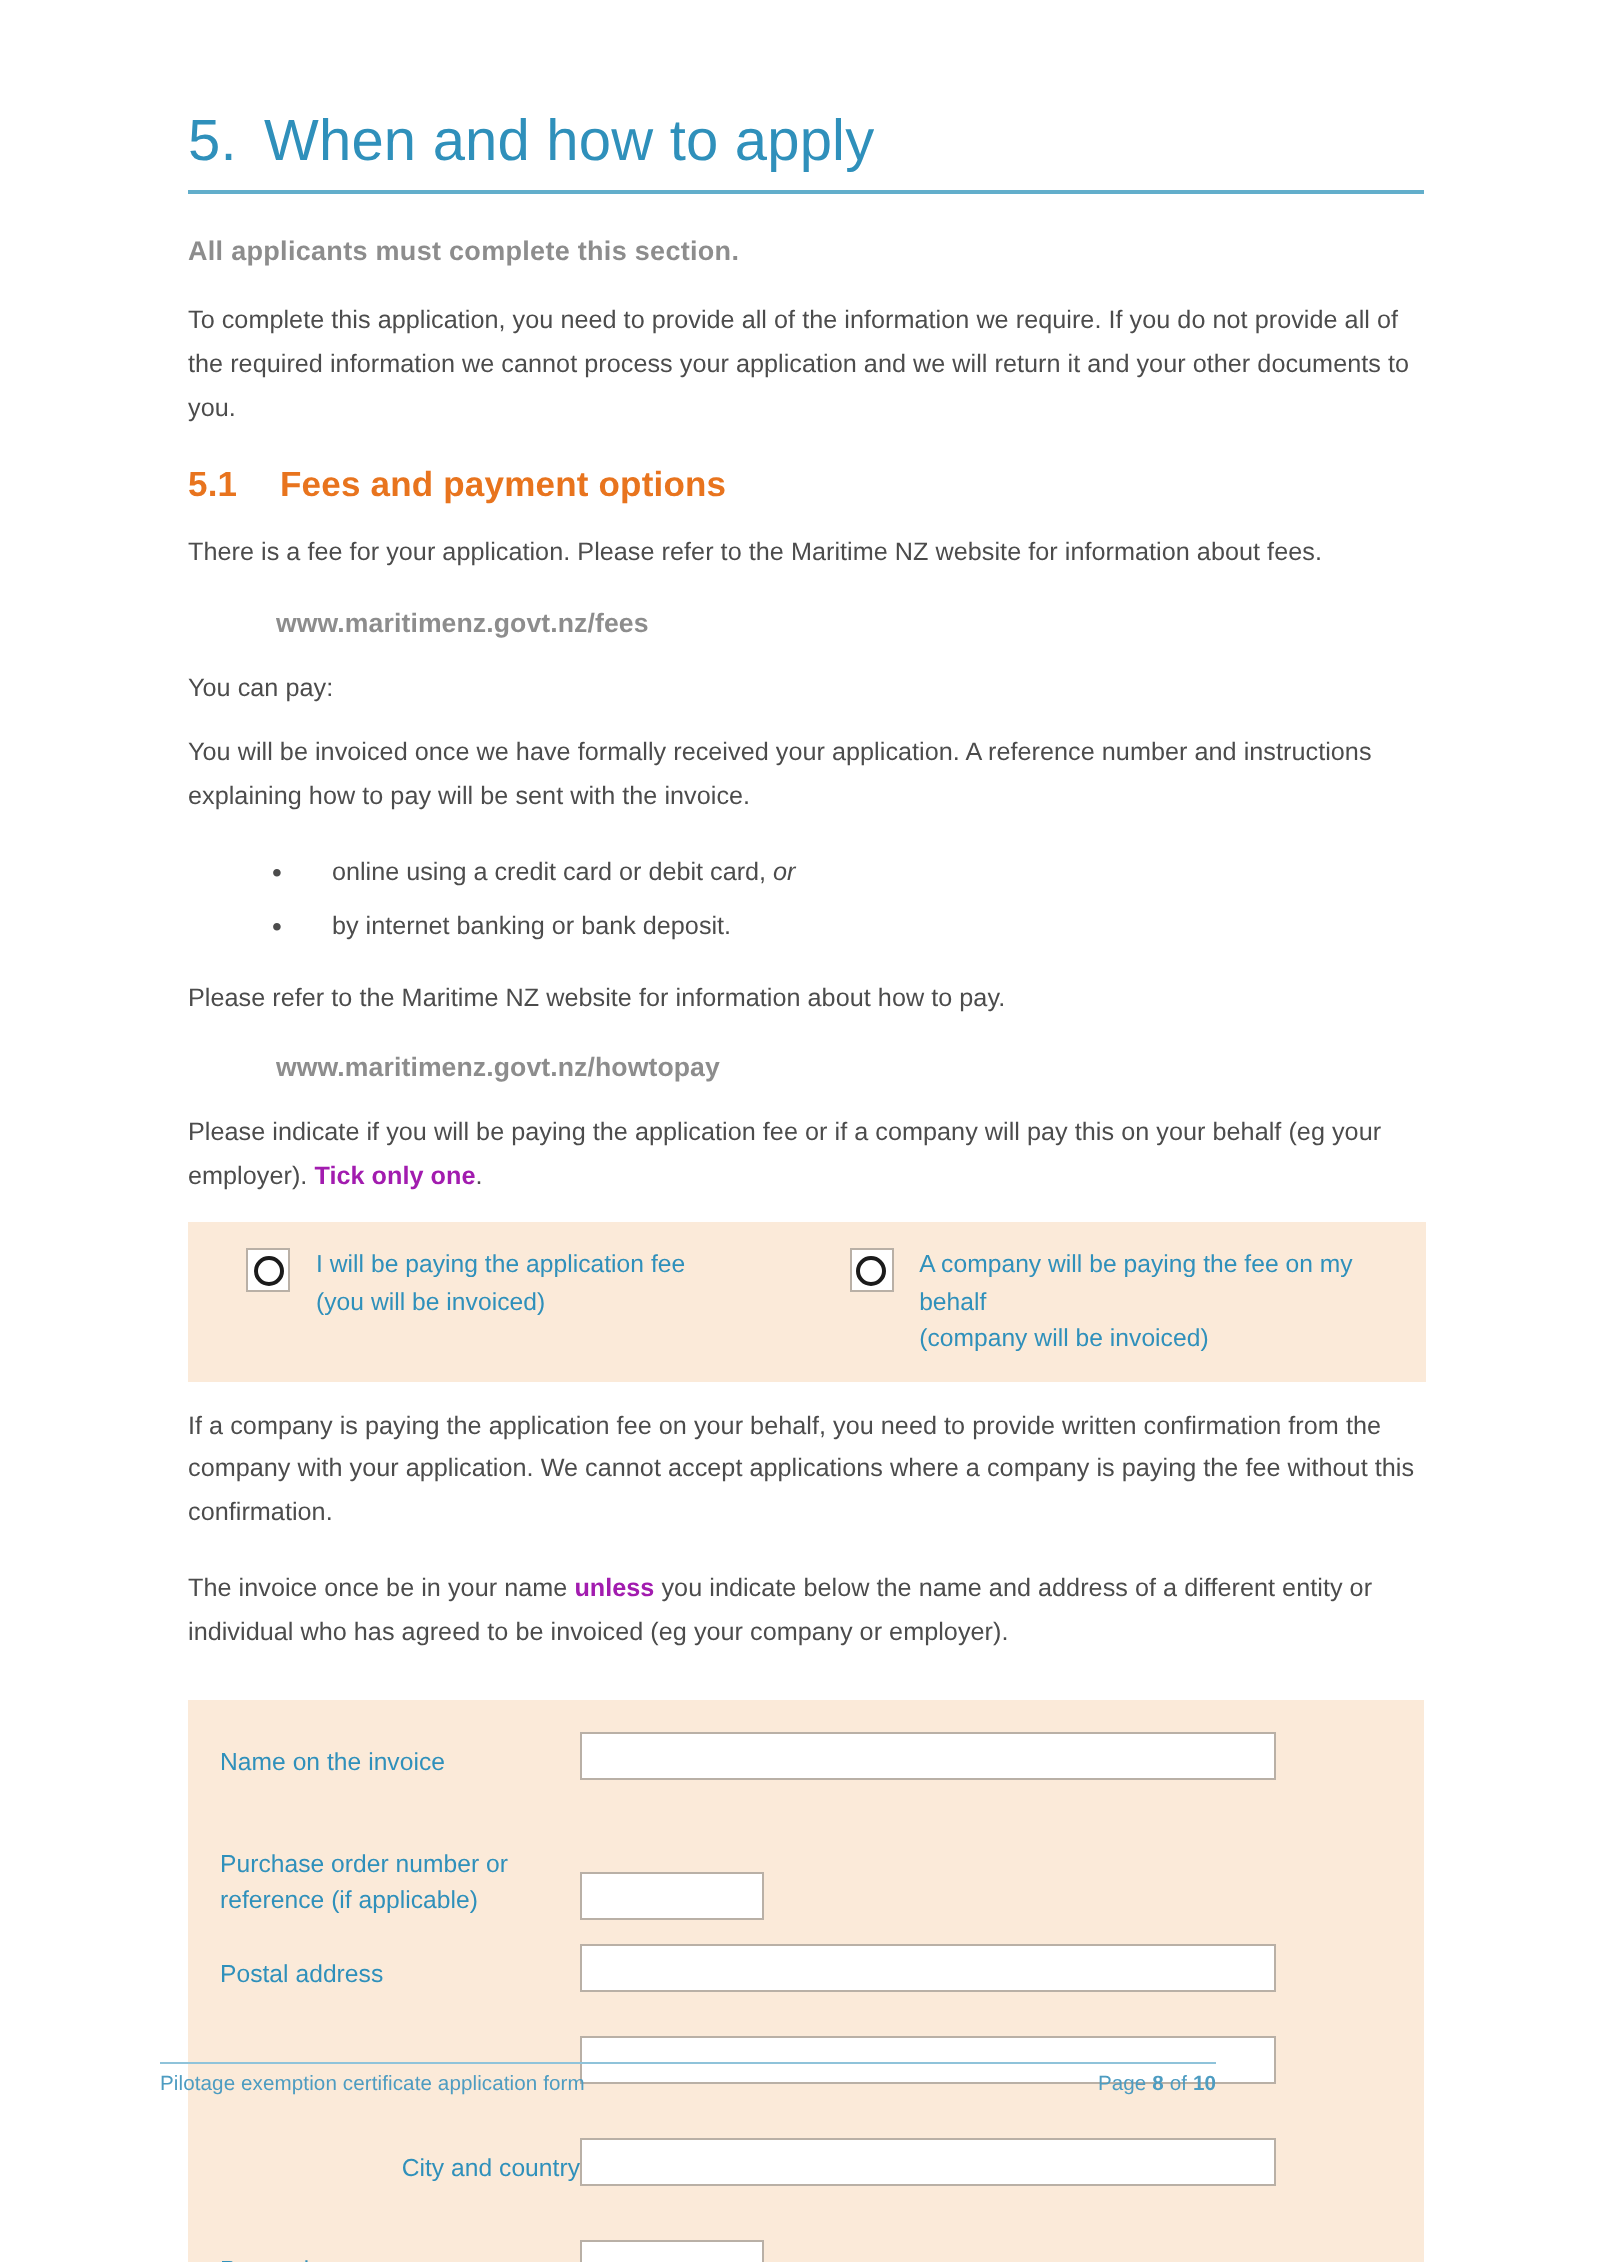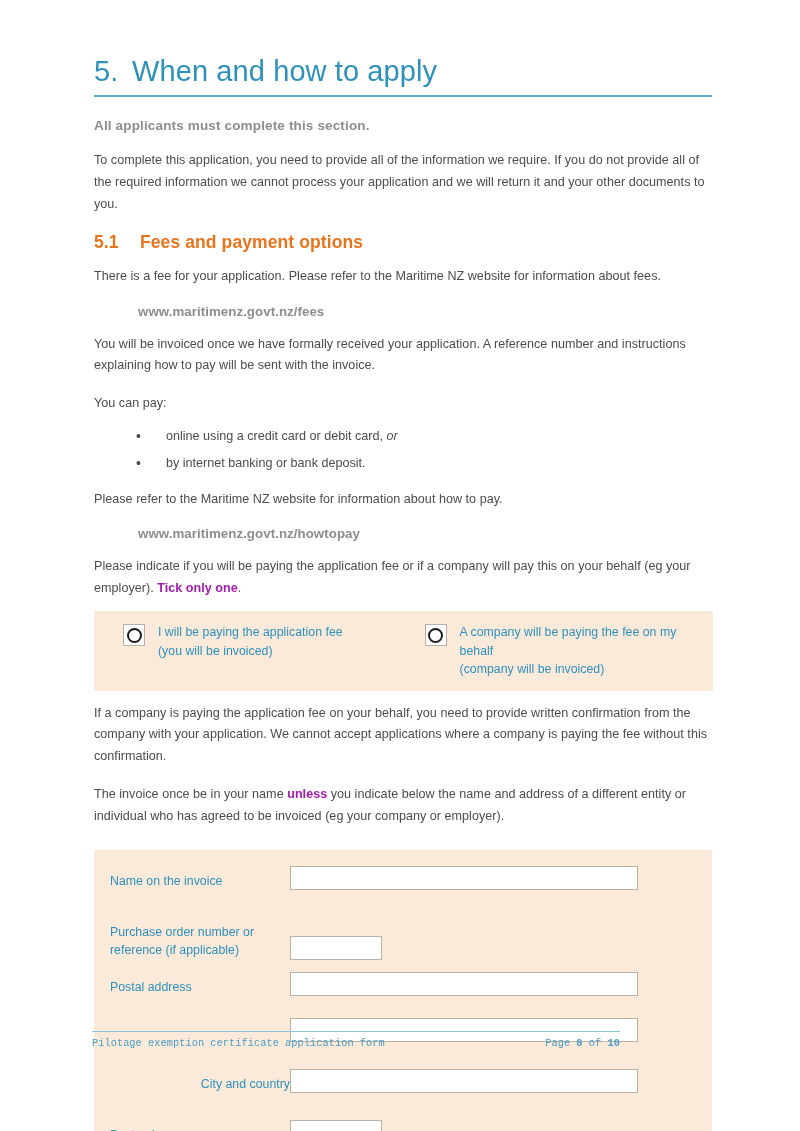--- a/index.html
+++ b/index.html
@@ -202,24 +202,23 @@
 
   .rs1 { margin-bottom: 13px; }
   .rs2 { margin-bottom: 12px; align-items: flex-end; }
   .rs3 { margin-bottom: 8px; }
   .rs4 { margin-bottom: 13px; }
   .rs5 { margin-bottom: 13px; text-align: right; }
 
   
   .footer {
     position: absolute;
-    left: 92px;
+    left: 80px;
     top: 1031px;
     width: 528px;
-    font-family: Liberation Mono, monospace;
   }
   .footer-rule {
     border-bottom: 1px solid #8fc3da;
     margin-bottom: 5px;
   }
   .footer-inner {
     display: flex;
     justify-content: space-between;
     align-items: baseline;
     font-size: 10.3px;
@@ -243,23 +242,23 @@
     <p class="lead-bold">All applicants must complete this section.</p>
 
     <p class="body">To complete this application, you need to provide all of the information we require. If you do not provide all of the required information we cannot process your application and we will return it and your other documents to you.</p>
 
     <h2 class="h2"><span class="num">5.1</span><span>Fees and payment options</span></h2>
 
     <p class="body">There is a fee for your application. Please refer to the Maritime NZ website for information about fees.</p>
 
     <p class="url-line">www.maritimenz.govt.nz/fees</p>
 
+    <p class="body tight">You can pay:</p>
+
     <p class="body">You will be invoiced once we have formally received your application. A reference number and instructions explaining how to pay will be sent with the invoice.</p>
-
-    <p class="body tight">You can pay:</p>
 
     <ul class="bullets">
       <li><span class="dot">•</span><span>online using a credit card or debit card,</span> <i>or</i></li>
       <li><span class="dot">•</span><span>by internet banking or bank deposit.</span></li>
     </ul>
 
     <p class="body">Please refer to the Maritime NZ website for information about how to pay.</p>
 
     <p class="url-line">www.maritimenz.govt.nz/howtopay</p>
 

